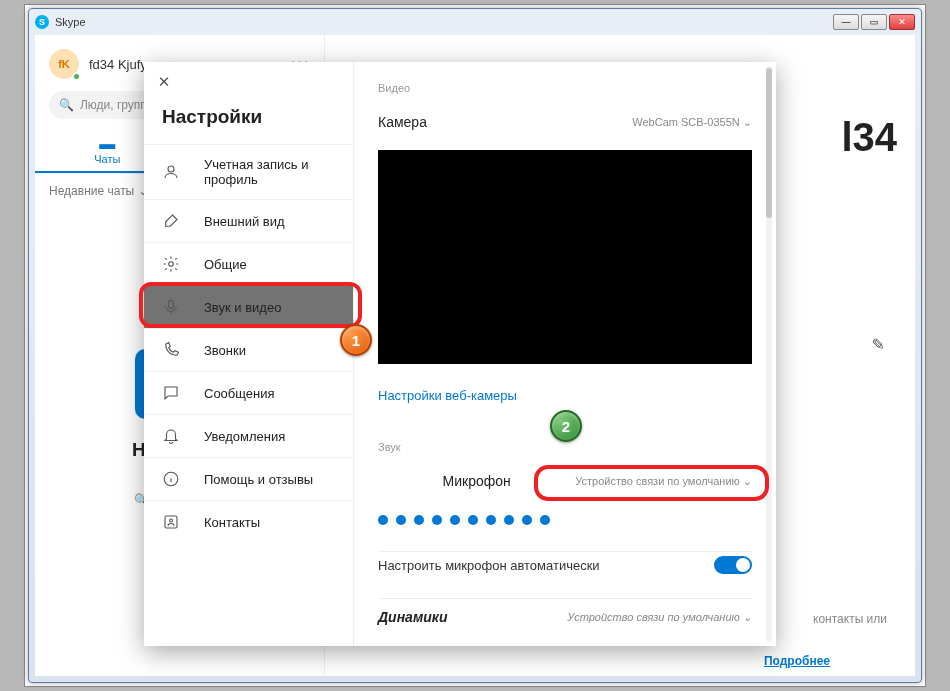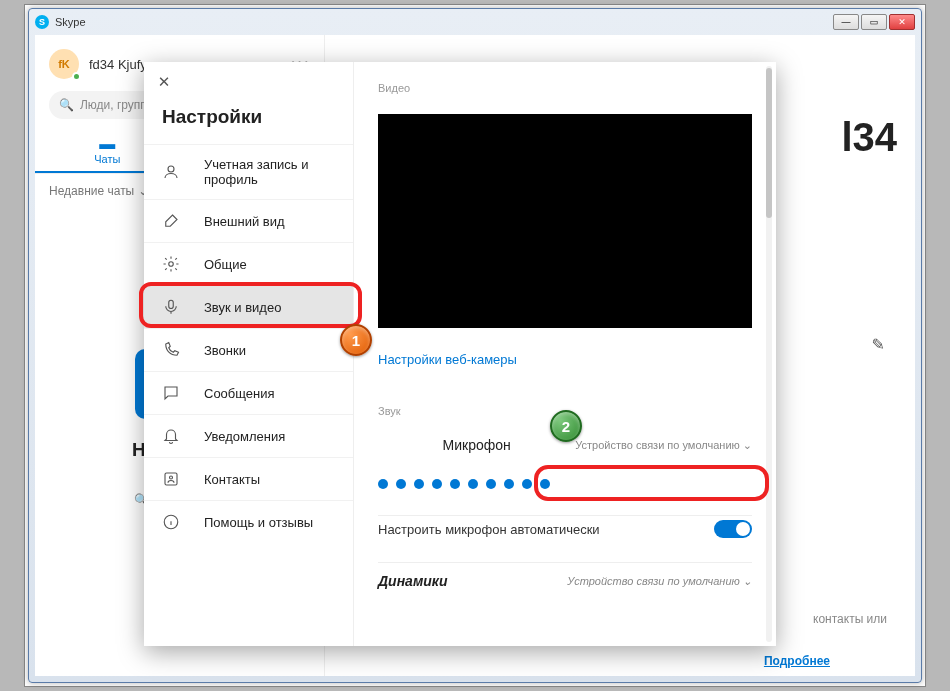--- a/index.html
+++ b/index.html
@@ -36,21 +36,21 @@
 .pencil { position: absolute; right: 30px; top: 300px; font-size: 16px; color: #555; }
 .right-bottom { position: absolute; right: 28px; bottom: 50px; font-size: 12px; color: #888; }
 .right-link { position: absolute; right: 85px; bottom: 8px; font-size: 12px; color: #0078d4; font-weight: bold; text-decoration: underline; }
 
 
 .settings-panel { position: absolute; left: 144px; top: 62px; width: 632px; height: 584px; background: #fff; box-shadow: 0 6px 24px rgba(0,0,0,0.35); display: flex; }
 .settings-left { width: 210px; border-right: 1px solid #eee; display: flex; flex-direction: column; }
 .close-x { width: 40px; height: 40px; display: flex; align-items: center; justify-content: center; font-size: 15px; color: #555; cursor: pointer; }
 .settings-title { font-size: 19px; font-weight: bold; color: #222; padding: 4px 18px 16px; }
 .nav-item { display: flex; align-items: center; gap: 24px; padding: 12px 18px; font-size: 13px; color: #222; cursor: pointer; border-top: 1px solid #f1f1f1; }
-.nav-item.active { background: #e5e5e5; }
+.nav-item.active { background: #737373; }
 .nav-icon { width: 18px; height: 18px; flex: 0 0 18px; color: #555; display: flex; align-items: center; justify-content: center; }
 .nav-icon svg { width: 18px; height: 18px; fill: none; stroke: currentColor; stroke-width: 1.5; }
 .settings-right { flex: 1; padding: 20px 24px; overflow: hidden; display: flex; flex-direction: column; gap: 20px; }
 .sec-label { font-size: 11px; color: #999; }
 .camera-row { display: flex; align-items: center; }
 .camera-title { font-size: 14px; color: #222; flex: 1; }
 .camera-dev { font-size: 11px; color: #888; }
 .video-box { width: 100%; height: 214px; background: #000; }
 .link-blue { font-size: 13px; color: #0078d4; padding-top: 4px; cursor: pointer; }
 .mic-row { display: flex; align-items: center; }
@@ -202,40 +202,47 @@
           <svg viewBox="0 0 24 24">
             <path d="M6 16V10a6 6 0 0 1 12 0v6l2 2H4z"></path>
             <path d="M10 20a2 2 0 0 0 4 0"></path>
           </svg>
         </span>
       <span>Уведомления</span>
     </div>
     <div class="nav-item">
       <span class="nav-icon">
           <svg viewBox="0 0 24 24">
+            <circle cx="12" cy="12" r="9"></circle>
+            <path d="M12 8v.01M12 11v5"></path>
+          </svg>
+        </span>
+      <span>Помощь и отзывы</span>
+    </div>
+    <div class="nav-item">
+      <span class="nav-icon">
+          <svg viewBox="0 0 24 24">
             <rect x="4" y="4" width="16" height="16" rx="2"></rect>
             <circle cx="12" cy="10" r="2"></circle>
             <path d="M8 17c0-2 2-3 4-3s4 1 4 3"></path>
           </svg>
         </span>
       <span>Контакты</span>
     </div>
-    <div class="nav-item">
-      <span class="nav-icon">
-          <svg viewBox="0 0 24 24">
-            <circle cx="12" cy="12" r="9"></circle>
-            <path d="M12 8v.01M12 11v5"></path>
-          </svg>
-        </span>
-      <span>Помощь и отзывы</span>
-    </div>
   </div>
 
   <div class="settings-right">
     <div class="sec-label">Видео</div>
+    <div class="camera-row">
+      <div class="camera-title">Камера</div>
+      <div class="camera-dev">
+        <span>WebCam SCB-0355N</span>
+        <span> ⌄</span>
+      </div>
+    </div>
     <div class="video-box"></div>
     <div class="link-blue">Настройки веб-камеры</div>
 
     <div class="sec-label" style="margin-top:18px">Звук</div>
     <div class="mic-row">
       <div class="mic-title">Микрофон</div>
       <div class="mic-dev">
         <span>Устройство связи по умолчанию</span>
         <span>⌄</span>
       </div>

